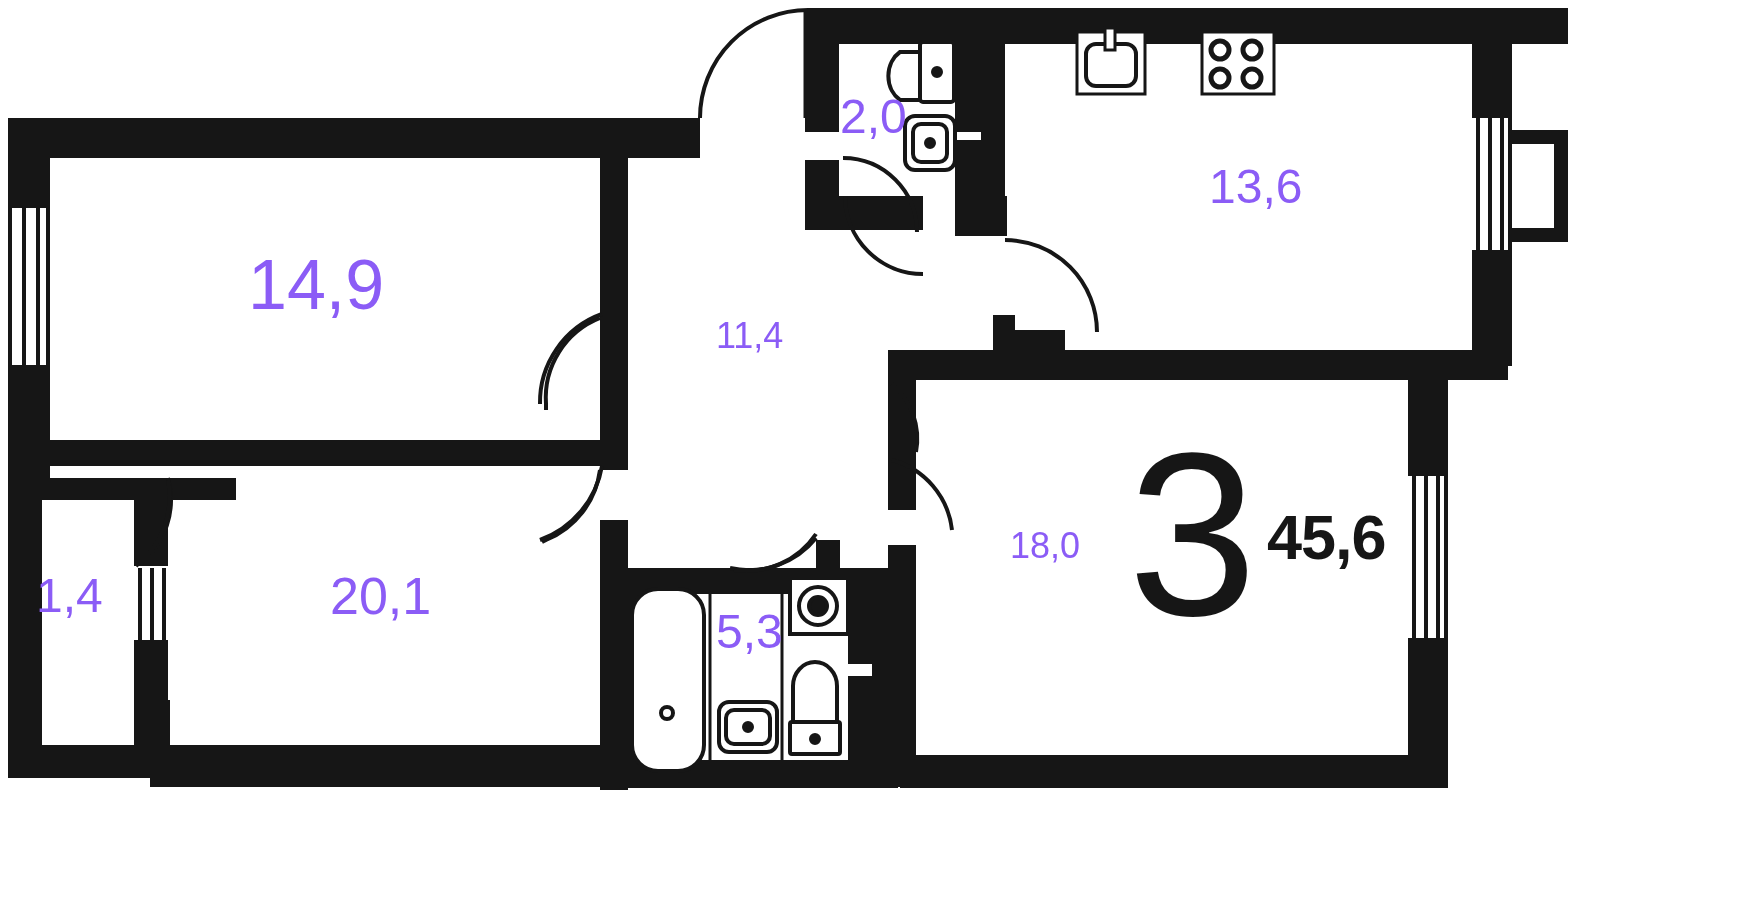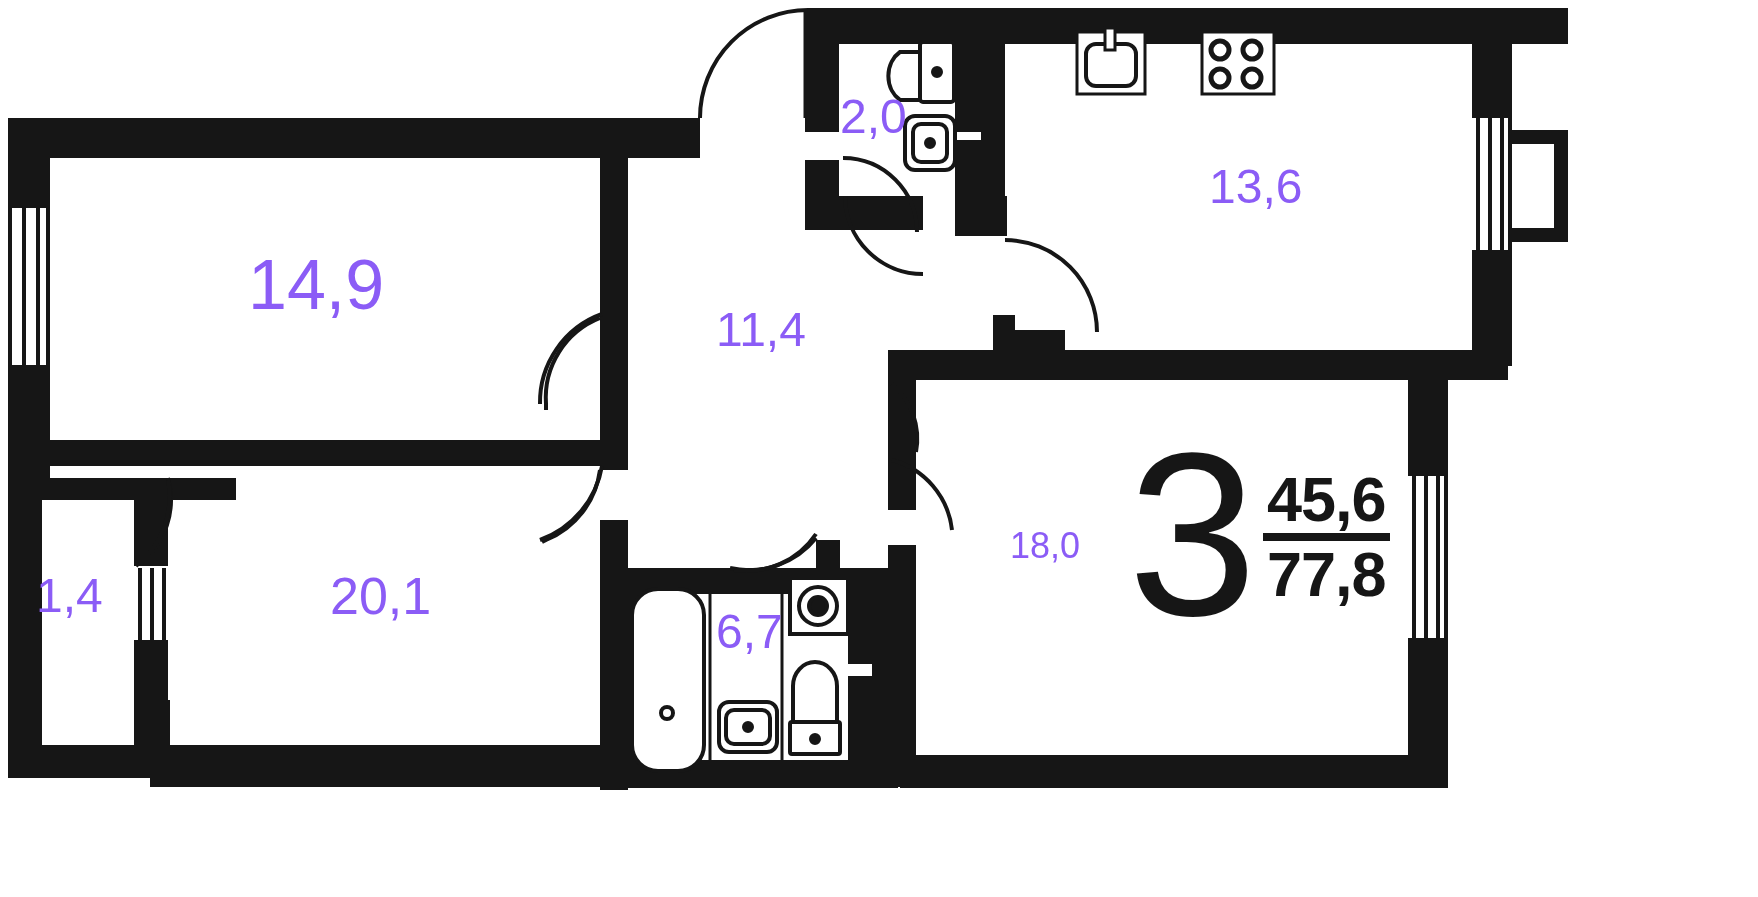--- a/index.html
+++ b/index.html
@@ -47,21 +47,21 @@
   .badge-digit {
     font-family: "Liberation Sans", sans-serif;
     font-size: 232px;
     font-weight: 400;
     color: #161616;
     line-height: 0.82;
     letter-spacing: -6px;
   }
   .badge-fraction {
     display: flex;
-    flex-direction: column;
+    flex-direction: row;
     align-items: stretch;
     margin-left: 12px;
     margin-top: 4px;
   }
   .badge-frac-num {
     font-family: "Liberation Sans", sans-serif;
     font-size: 63px;
     font-weight: 700;
     color: #161616;
     line-height: 1.06;
@@ -283,33 +283,32 @@
     </g>
 
   </svg>
 
   <div class="room-label" style="left:248px; top:250px; font-size:70px;">14,9</div>
 
   <div class="room-label" style="left:330px; top:570px; font-size:52px;">20,1</div>
 
   <div class="room-label" style="left:36px; top:572px; font-size:48px;">1,4</div>
 
-  <div class="room-label" style="left:716px; top:306px; font-size:48px;">11,4</div>
+  <div class="room-label" style="left:716px; top:318px; font-size:36px;">11,4</div>
 
   <div class="room-label" style="left:840px; top:93px; font-size:48px;">2,0</div>
 
   <div class="room-label" style="left:1209px; top:163px; font-size:48px;">13,6</div>
 
-  <div class="room-label" style="left:716px; top:608px; font-size:48px;">6,7</div>
+  <div class="room-label" style="left:716px; top:608px; font-size:48px;">5,3</div>
 
   <div class="room-label" style="left:1010px; top:528px; font-size:36px;">18,0</div>
 
   <div class="badge" style="left:1128px; top:440px;">
     <div class="badge-digit">3</div>
     <div class="badge-fraction">
       <div class="badge-frac-num">45,6</div>
       <div class="frac-rule"></div>
       <div class="frac-rule"></div>
-      <div class="badge-frac-num">77,8</div>
     </div>
   </div>
 
 </div>
 
 </body></html>

